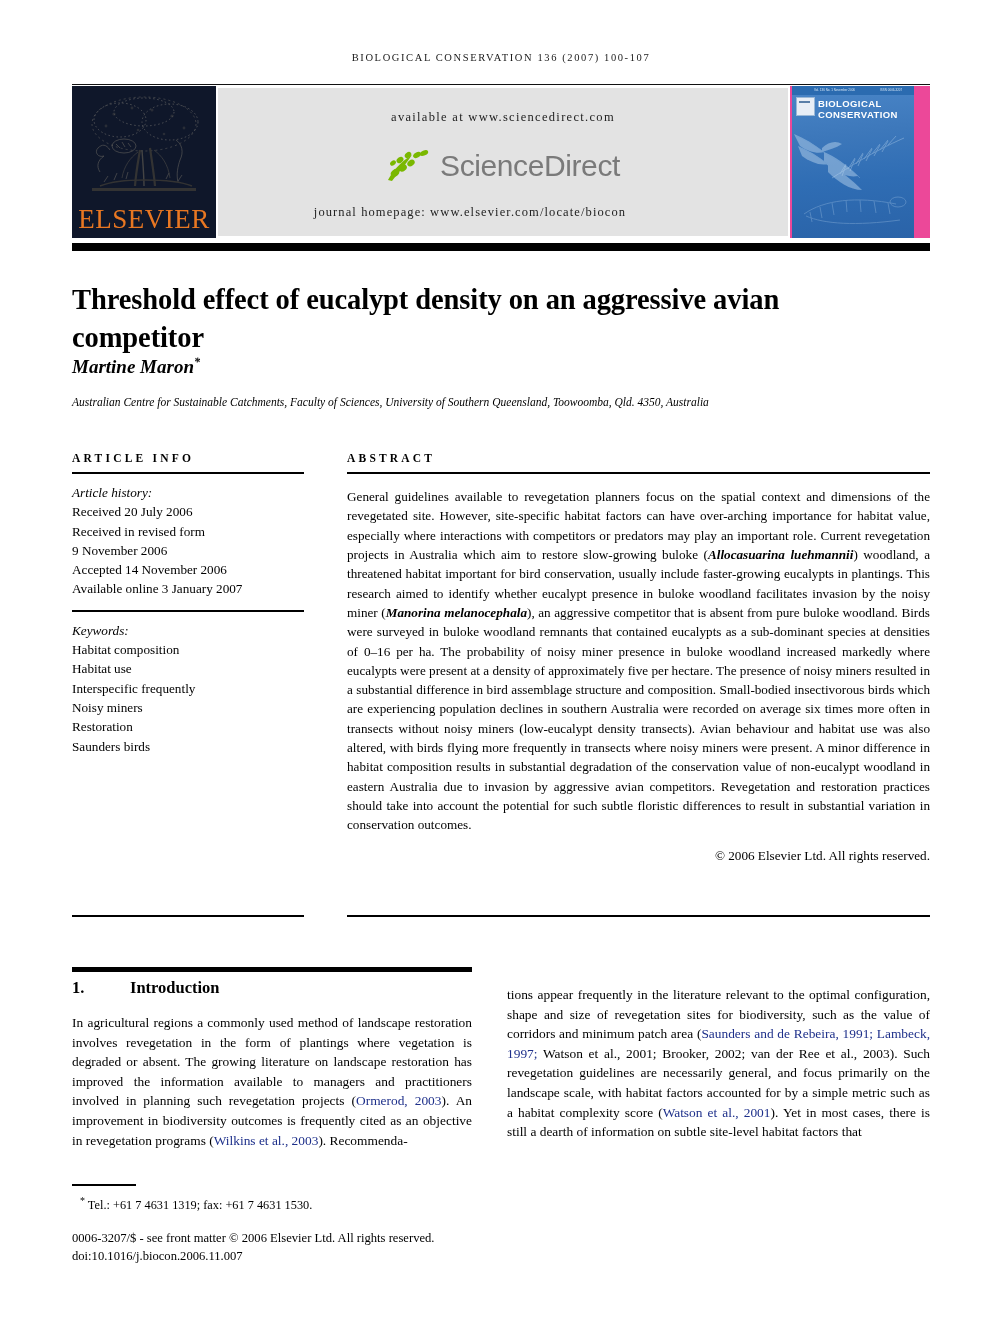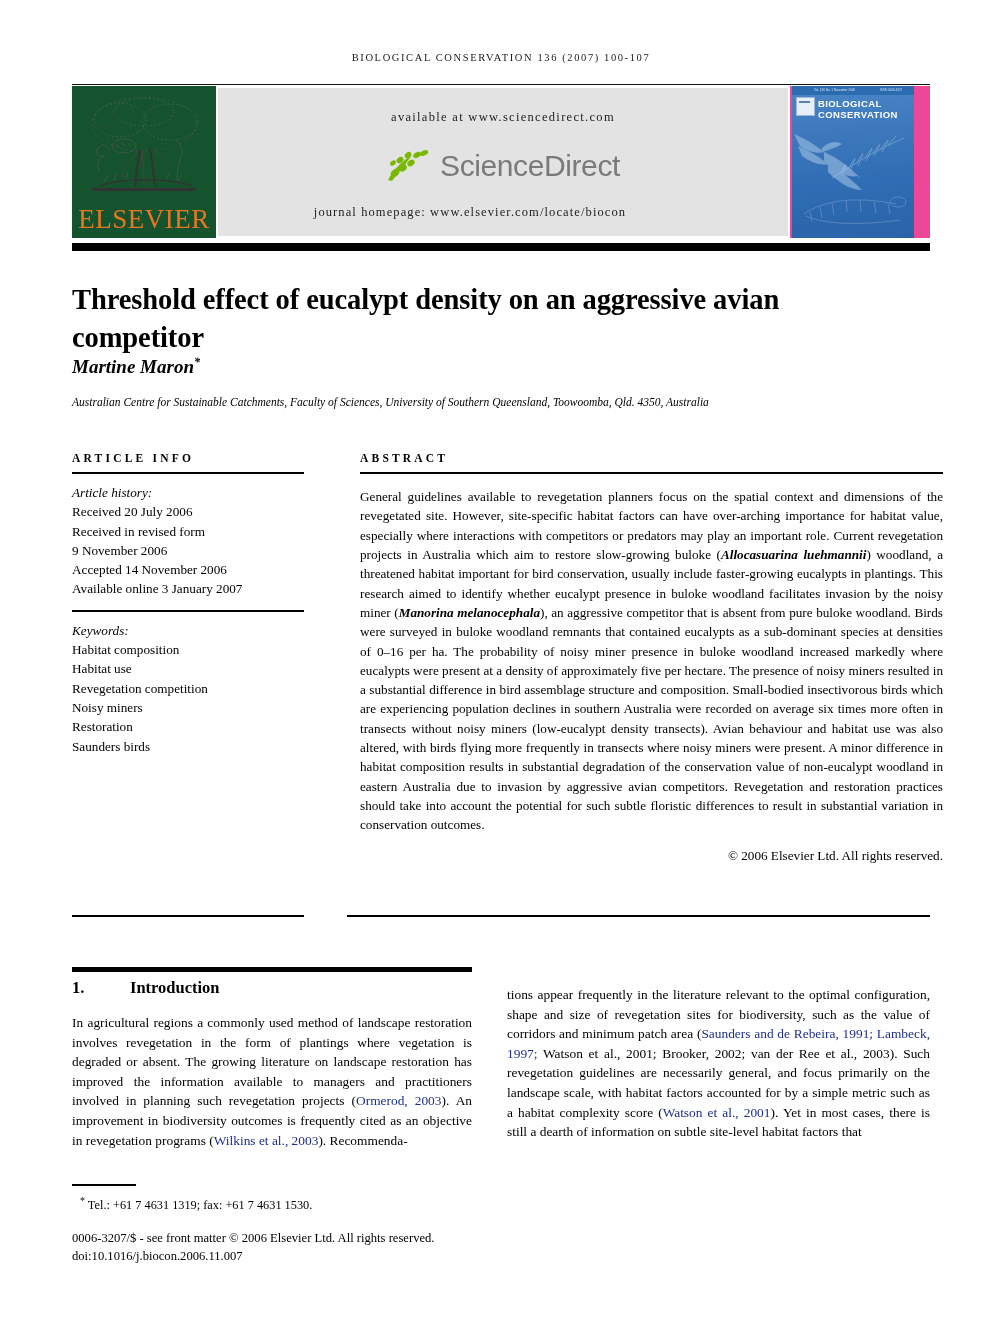--- a/index.html
+++ b/index.html
@@ -47,21 +47,21 @@
     position: absolute;
     left: 72px; top: 86px;
     width: 858px;
     height: 152px;
   }
   .elsevier-box {
     position: absolute;
     left: 0; top: 0;
     width: 144px;
     height: 152px;
-    background: #14532d;
+    background: #0f172a;
   }
   .tree-art {
     position: absolute;
     left: 8px; top: 4px;
     width: 128px;
     height: 112px;
     overflow: hidden;
   }
   .elsevier-word {
     position: absolute;
@@ -231,21 +231,21 @@
   }
 
   
   .col-info {
     position: absolute;
     left: 72px; top: 452px;
     width: 232px;
   }
   .col-abs {
     position: absolute;
-    left: 360px; top: 452px;
+    left: 347px; top: 452px;
     width: 583px;
   }
   .sec-head {
     font-family: "Liberation Serif", serif;
     font-weight: bold;
     font-size: 11.5px;
     letter-spacing: 3.2px;
     color: #000;
     margin-bottom: 8px;
   }
@@ -499,21 +499,21 @@
       <div>Received in revised form</div>
       <div>9 November 2006</div>
       <div>Accepted 14 November 2006</div>
       <div>Available online 3 January 2007</div>
     </div>
     <div class="hr-mid"></div>
     <div class="kw-block">
       <div class="italic-lead">Keywords:</div>
       <div>Habitat composition</div>
       <div>Habitat use</div>
-      <div>Revegetation competition</div>
+      <div>Interspecific frequently</div>
       <div>Noisy miners</div>
       <div>Restoration</div>
       <div>Saunders birds</div>
     </div>
   </div>
 
   <div class="col-abs">
     <div class="sec-head">ABSTRACT</div>
     <div class="hr-thin"></div>
     <p class="abs-body"><span>General guidelines available to revegetation planners focus on the spatial context and dimensions of the revegetated site. However, site-specific habitat factors can have over-arching importance for habitat value, especially where interactions with competitors or predators may play an important role. Current revegetation projects in Australia which aim to restore slow-growing buloke (</span><span class="sp">Allocasuarina luehmannii</span><span>) woodland, a threatened habitat important for bird conservation, usually include faster-growing eucalypts in plantings. This research aimed to identify whether eucalypt presence in buloke woodland facilitates invasion by the noisy miner (</span><span class="sp">Manorina melanocephala</span><span>), an aggressive competitor that is absent from pure buloke woodland. Birds were surveyed in buloke woodland remnants that contained eucalypts as a sub-dominant species at densities of 0–16 per ha. The probability of noisy miner presence in buloke woodland increased markedly where eucalypts were present at a density of approximately five per hectare. The presence of noisy miners resulted in a substantial difference in bird assemblage structure and composition. Small-bodied insectivorous birds which are experiencing population declines in southern Australia were recorded on average six times more often in transects without noisy miners (low-eucalypt density transects). Avian behaviour and habitat use was also altered, with birds flying more frequently in transects where noisy miners were present. A minor difference in habitat composition results in substantial degradation of the conservation value of non-eucalypt woodland in eastern Australia due to invasion by aggressive avian competitors. Revegetation and restoration practices should take into account the potential for such subtle floristic differences to result in substantial variation in conservation outcomes.</span></p>

